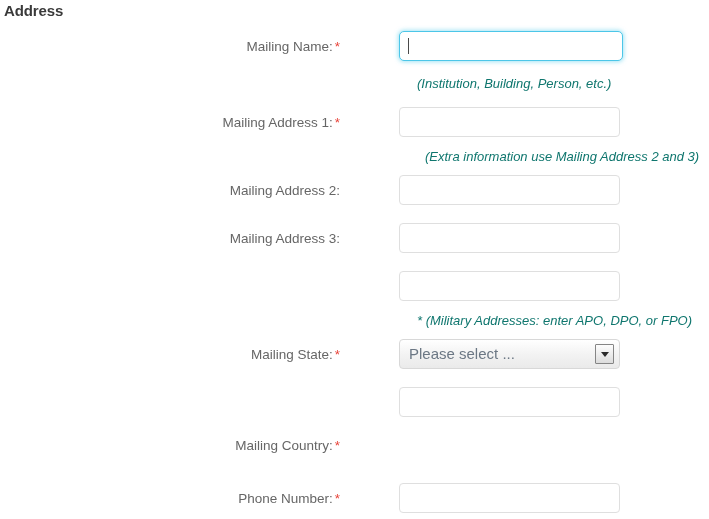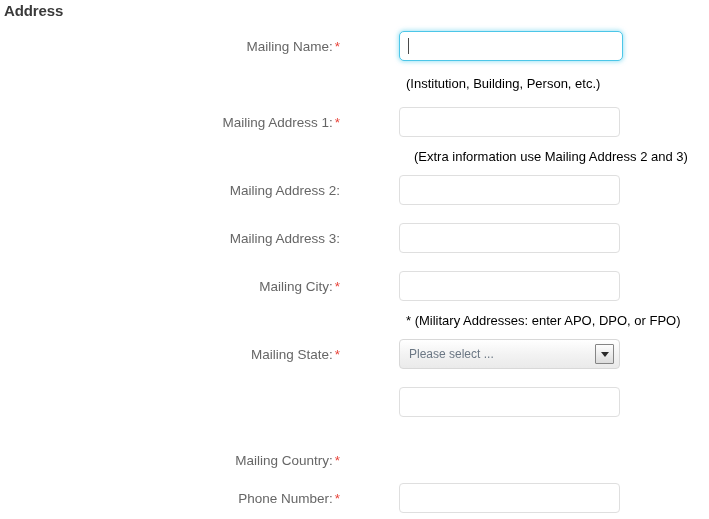--- a/index.html
+++ b/index.html
@@ -107,21 +107,21 @@
     height: 30px;
     background: linear-gradient(to bottom, #ffffff 0%, #f2f2f2 55%, #eaeaea 100%);
     border: 1px solid #d8d8d8;
     border-radius: 4px;
   }
   .select-text {
     position: absolute;
     left: 9px;
     top: 0;
     line-height: 28px;
-    font-size: 12px;
+    font-size: 15px;
     color: #6b7784;
     white-space: nowrap;
   }
   .select-arrow-btn {
     position: absolute;
     right: 5px;
     top: 4px;
     width: 19px;
     height: 20px;
     background: linear-gradient(to bottom, #fdfdfd 0%, #ededed 50%, #dcdcdc 100%);
@@ -139,23 +139,24 @@
     width: 0;
     height: 0;
     border-left: 4px solid transparent;
     border-right: 4px solid transparent;
     border-top: 5px solid #2b2b2b;
   }
 
   
   .hint {
     position: absolute;
-    left: 406px;
+    left: 417px;
     font-size: 13px;
-    color: #000000;
+    font-style: italic;
+    color: #0f766e;
     white-space: nowrap;
   }
 </style>
 </head>
 <body>
 
 <div class="page">
 
   <div class="section-heading">Address</div>
 
@@ -178,40 +179,39 @@
           <div class="caret-wrap"><input type="text" class="text-input" value="" style=""></div>
         </div>
       </div>
       <div class="form-row" style="top: 223px;">
         <div class="field-label"><span>Mailing Address 3:</span></div>
         <div class="field-control">
           <div class="caret-wrap"><input type="text" class="text-input" value="" style=""></div>
         </div>
       </div>
       <div class="form-row" style="top: 271px;">
-        <div class="field-label"><span>Mailing City:</span><span class="req-star">*</span></div>
         <div class="field-control">
           <div class="caret-wrap"><input type="text" class="text-input" value="" style=""></div>
         </div>
       </div>
       <div class="form-row" style="top: 339px;">
         <div class="field-label"><span>Mailing State:</span><span class="req-star">*</span></div>
         <div class="field-control">
           <div class="select-box">
             <span class="select-text">Please select ...</span>
             <span class="select-arrow-btn"></span>
           </div>
         </div>
       </div>
       <div class="form-row" style="top: 387px;">
         <div class="field-control">
           <div class="caret-wrap"><input type="text" class="text-input" value="" style=""></div>
         </div>
       </div>
-      <div class="form-row" style="top: 445px;">
+      <div class="form-row" style="top: 430px;">
         <div class="field-label"><span>Mailing Country:</span><span class="req-star">*</span></div>
       </div>
       <div class="form-row" style="top: 483px;">
         <div class="field-label"><span>Phone Number:</span><span class="req-star">*</span></div>
         <div class="field-control">
           <div class="caret-wrap"><input type="text" class="text-input" value="" style=""></div>
         </div>
       </div>
     </div>
   <div id="hints">

